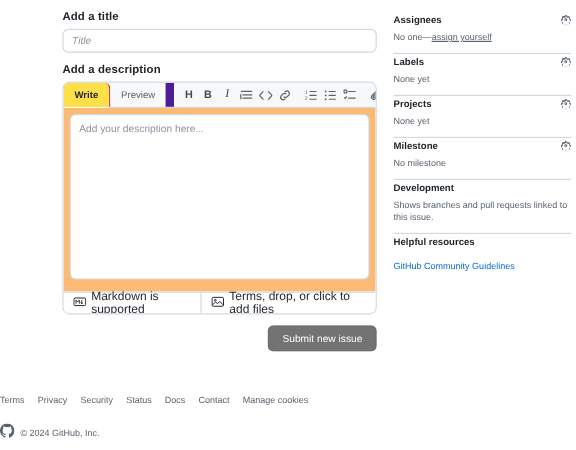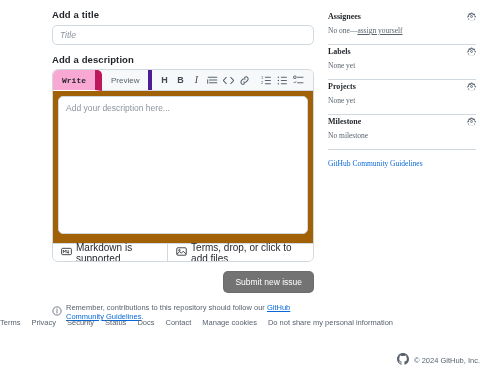--- a/index.html
+++ b/index.html
@@ -42,40 +42,40 @@
   .toolbar {
     display: flex; align-items: stretch; height: 21px;
     background: #f6f8fa; border-bottom: 1px solid #d1d9e0;
   }
   .tab {
     display: flex; align-items: center; padding: 0 9px;
     font-size: 8px; color: #59636e; cursor: pointer;
     border-right: 1px solid transparent;
   }
   .tab.active {
-    background: #f9a8d4; color: #1f2328; font-weight: bold;
-    border-right: 7px solid #be185d;
+    background: #fde047; color: #1f2328; font-weight: bold;
+    border-right: 1px solid #be185d;
     border-bottom: 1px solid #ffffff;
-    margin-bottom: -1px; border-radius: 0 5px 0 0; font-family: Liberation Mono, monospace;
-  }
-  .tab.inactive { border-right: 4px solid #4c1d95; }
+    margin-bottom: -1px; border-radius: 0 5px 0 0;
+  }
+  .tab.inactive { border-right: 7px solid #4c1d95; }
   .tool-group { display: flex; align-items: center; }
   .tool {
     width: 16px; height: 21px;
     display: flex; align-items: center; justify-content: center;
     color: #59636e; cursor: pointer;
   }
   .tool svg { display: block; }
   .tool-letter { font-size: 9px; font-weight: bold; color: #424a53; line-height: 1; }
   .tool-letter.ital { font-style: italic; font-family: "Liberation Serif", serif; font-size: 10px; font-weight: normal; }
   .sep { width: 1px; height: 11px; background: #d1d9e0; margin: 5px 3px 0 3px; }
   .spacer { flex: 1 1 auto; }
   .tool.more { font-size: 11px; letter-spacing: .5px; padding-bottom: 4px; width: 20px; }
 
-  .ta-wrap { padding: 5px; background: #a16207; }
+  .ta-wrap { padding: 5px; background: #fdba74; }
   .desc-area {
     width: 100%; height: 138px; resize: none;
     border: 1px solid #d1d9e0; border-radius: 5px;
     padding: 6px 7px; background: #ffffff;
     font-family: "Liberation Sans", sans-serif; font-size: 8.5px;
     color: #1f2328; outline: none; line-height: 1.4;
   }
   .desc-area::placeholder { color: #8b949e; }
 
   .box-foot {
@@ -98,21 +98,21 @@
   }
 
   
   .note-row {
     display: flex; align-items: center; gap: 4px;
     margin-top: 10px; font-size: 7.5px; color: #59636e;
   }
   .note-row a { color: #0969da; text-decoration: underline; }
 
   
-  .side-sec { padding: 0 0 7px 0; font-family: Liberation Serif, serif; }
+  .side-sec { padding: 0 0 7px 0; }
   .side-sec + .side-sec { border-top: 1px solid #d1d9e0; padding-top: 2px; }
   .side-head {
     display: flex; align-items: center; justify-content: space-between;
     font-size: 8px; font-weight: bold; color: #1f2328; margin-bottom: 5px;
   }
   .side-val { font-size: 7.5px; color: #59636e; line-height: 1.45; }
   .side-val a { color: #59636e; text-decoration: underline; }
   .side-link { font-size: 7.5px; color: #0969da; text-decoration: none; }
   .gear { color: #59636e; cursor: pointer; display: flex; }
 
@@ -120,22 +120,22 @@
   .footer {
     position: absolute; left: 0; right: 0; bottom: 8px;
     text-align: center;
   }
   .f-links {
     display: flex; flex-wrap: wrap;
     gap: 11px; font-size: 7.5px; color: #59636e;
   }
   .f-links a { color: #59636e; text-decoration: none; }
   .f-bottom {
-    display: flex; align-items: center; justify-content: flex-end;
-    gap: 5px; margin-top: 26px; font-size: 7.5px; color: #59636e;
+    display: flex; align-items: center; justify-content: flex-start;
+    gap: 5px; margin-top: 15px; font-size: 7.5px; color: #59636e;
   }
 </style>
 </head>
 <body>
 
 <div class="page">
 
   <div class="body-wrap">
 
     <div class="main-col">
@@ -271,29 +271,20 @@
             <span>Terms, drop, or click to add files</span>
           </div>
         </div>
 
       </div>
 
       <div class="submit-row">
         <button class="submit-btn">Submit new issue</button>
       </div>
 
-      <div class="note-row">
-        <span>
-          <svg width="10" height="10" viewBox="0 0 16 16" fill="none" stroke="currentColor" stroke-width="1.3">
-            <circle cx="8" cy="8" r="6.6"></circle>
-            <path d="M8 7.2v4M8 4.7v.9" stroke-linecap="round"></path>
-          </svg>
-        </span>
-        <span><span>Remember, contributions to this repository should follow our </span><a href="#">GitHub Community Guidelines</a><span>.</span></span>
-      </div>
 
     </div>
 
     <div class="side-col">
 
       <div class="side-sec">
         <div class="side-head">
           <span>Assignees</span>
           <span class="gear">
             <svg width="9" height="9" viewBox="0 0 16 16" fill="currentColor">
@@ -337,38 +328,46 @@
           <span class="gear">
             <svg width="9" height="9" viewBox="0 0 16 16" fill="currentColor">
               <path d="M8 10.2a2.2 2.2 0 1 1 0-4.4 2.2 2.2 0 0 1 0 4.4Zm0-1.3a.9.9 0 1 0 0-1.8.9.9 0 0 0 0 1.8Z"></path>
               <path d="M9.1 1.2a.9.9 0 0 1 .85.62l.25.8 1.02.42.77-.36a.9.9 0 0 1 1.02.2l1.11 1.1a.9.9 0 0 1 .2 1.03l-.36.77.42 1.02.8.25a.9.9 0 0 1 .62.85v1.56a.9.9 0 0 1-.62.85l-.8.25-.42 1.02.36.77a.9.9 0 0 1-.2 1.03l-1.11 1.1a.9.9 0 0 1-1.02.2l-.77-.36-1.02.42-.25.8a.9.9 0 0 1-.85.62H7.54a.9.9 0 0 1-.85-.62l-.25-.8-1.02-.42-.77.36a.9.9 0 0 1-1.02-.2l-1.11-1.1a.9.9 0 0 1-.2-1.03l.36-.77-.42-1.02-.8-.25A.9.9 0 0 1 .84 9.1V7.54a.9.9 0 0 1 .62-.85l.8-.25.42-1.02-.36-.77a.9.9 0 0 1 .2-1.03l1.11-1.1a.9.9 0 0 1 1.02-.2l.77.36 1.02-.42.25-.8a.9.9 0 0 1 .85-.62Zm-1.2 1.8-.3.95a.9.9 0 0 1-.52.56l-1.5.62a.9.9 0 0 1-.73-.01l-.9-.42-.62.62.42.9a.9.9 0 0 1 .1.73l-.62 1.5a.9.9 0 0 1-.56.52l-.95.3v.88l.95.3a.9.9 0 0 1 .56.52l.62 1.5a.9.9 0 0 1-.01.73l-.42.9.62.62.9-.42a.9.9 0 0 1 .73-.01l1.5.62a.9.9 0 0 1 .52.56l.3.95h.88l.3-.95a.9.9 0 0 1 .52-.56l1.5-.62a.9.9 0 0 1 .73.01l.9.42.62-.62-.42-.9a.9.9 0 0 1-.01-.73l.62-1.5a.9.9 0 0 1 .56-.52l.95-.3v-.88l-.95-.3a.9.9 0 0 1-.56-.52l-.62-1.5a.9.9 0 0 1 .01-.73l.42-.9-.62-.62-.9.42a.9.9 0 0 1-.73.01l-1.5-.62a.9.9 0 0 1-.52-.56l-.3-.95Z"></path>
             </svg>
           </span>
         </div>
         <div class="side-val">No milestone</div>
       </div>
 
-
-      <div class="side-sec">
+      <div class="side-sec">
+        <div class="side-head">
+          <span>Development</span>
+        </div>
+        <div class="side-val">Shows branches and pull requests linked to this issue.</div>
+      </div>
+
+      <div class="side-sec">
+        <div class="side-head">
+          <span>Helpful resources</span>
+        </div>
         <a class="side-link" href="#">GitHub Community Guidelines</a>
       </div>
 
     </div>
   </div>
 
   <div class="footer">
     <div class="f-links">
       <a href="#">Terms</a>
       <a href="#">Privacy</a>
       <a href="#">Security</a>
       <a href="#">Status</a>
       <a href="#">Docs</a>
       <a href="#">Contact</a>
       <a href="#">Manage cookies</a>
-      <a href="#">Do not share my personal information</a>
     </div>
     <div class="f-bottom">
       <span>
         <svg width="12" height="12" viewBox="0 0 16 16" fill="#59636e">
           <path d="M8 0C3.58 0 0 3.58 0 8c0 3.54 2.29 6.53 5.47 7.59.4.07.55-.17.55-.38 0-.19-.01-.82-.01-1.49-2.01.37-2.53-.49-2.69-.94-.09-.23-.48-.94-.82-1.13-.28-.15-.68-.52-.01-.53.63-.01 1.08.58 1.23.82.72 1.21 1.87.87 2.33.66.07-.52.28-.87.51-1.07-1.78-.2-3.64-.89-3.64-3.95 0-.87.31-1.59.82-2.15-.08-.2-.36-1.02.08-2.12 0 0 .67-.21 2.2.82.64-.18 1.32-.27 2-.27.68 0 1.36.09 2 .27 1.53-1.04 2.2-.82 2.2-.82.44 1.1.16 1.92.08 2.12.51.56.82 1.27.82 2.15 0 3.07-1.87 3.75-3.65 3.95.29.25.54.73.54 1.48 0 1.07-.01 1.93-.01 2.2 0 .21.15.46.55.38A8.01 8.01 0 0 0 16 8c0-4.42-3.58-8-8-8Z"></path>
         </svg>
       </span>
       <span>© 2024 GitHub, Inc.</span>
     </div>
   </div>

